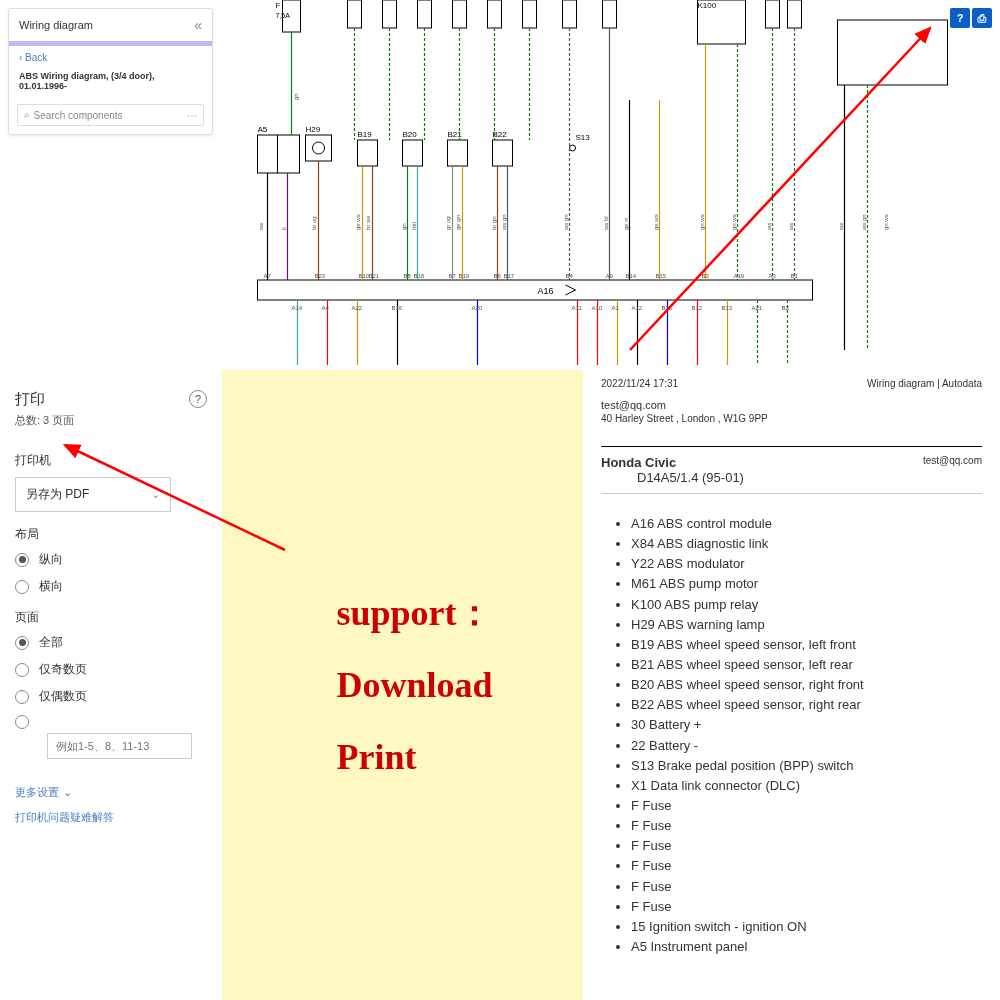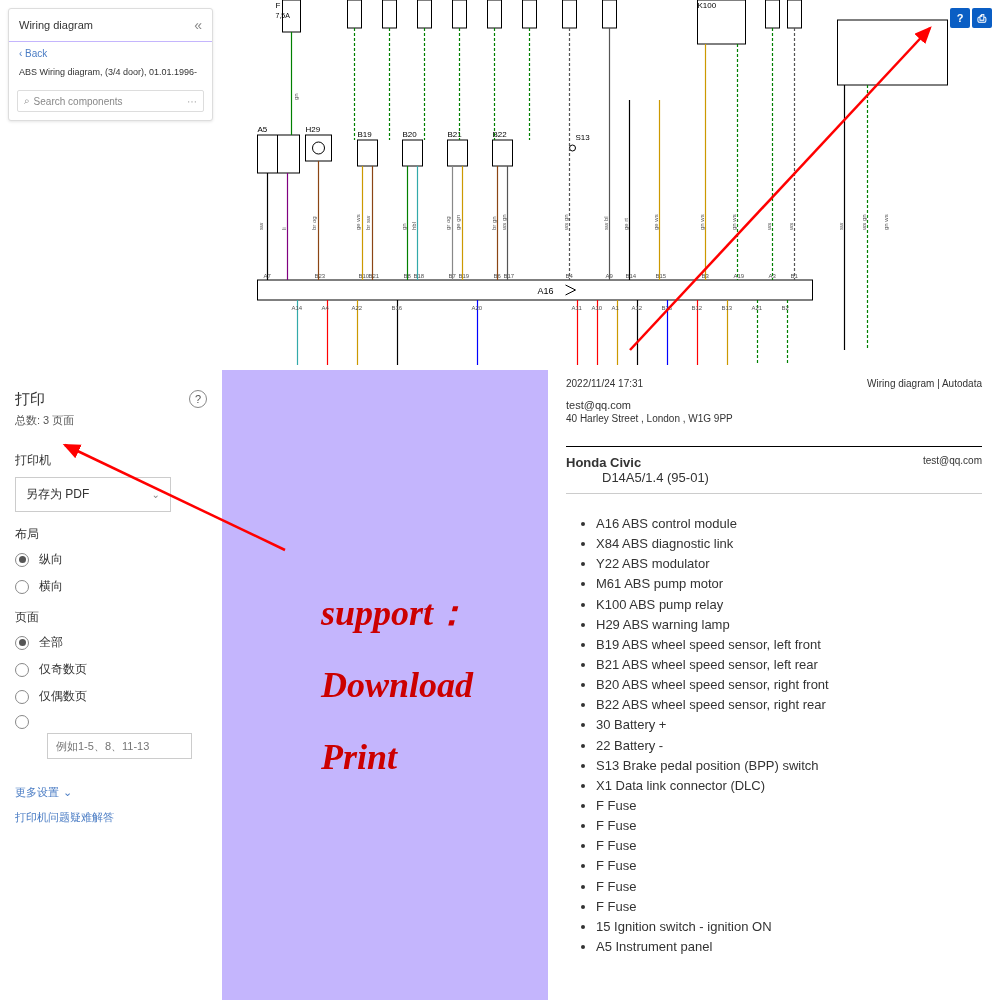--- a/index.html
+++ b/index.html
@@ -2,24 +2,24 @@
 <html><head>
 <meta charset="utf-8">
 <style>
   * { box-sizing: border-box; margin: 0; padding: 0; }
   body { font-family: Arial, sans-serif; width: 1000px; height: 1000px; background: #fff; position: relative; font-size: 12px; color: #333; }
   
   
   .top-section { position: relative; height: 370px; }
   
   .sidebar-panel { position: absolute; top: 8px; left: 8px; width: 205px; border: 1px solid #ddd; border-radius: 3px; background: #fff; box-shadow: 0 1px 3px rgba(0,0,0,0.1); z-index: 5; }
-  .sidebar-header { padding: 8px 10px; display: flex; justify-content: space-between; align-items: center; border-bottom: 1px solid #c4b5fd; font-size: 11px; }
+  .sidebar-header { padding: 8px 10px; display: flex; justify-content: space-between; align-items: center; border-bottom: 5px solid #c4b5fd; font-size: 11px; }
   .sidebar-header .collapse-icon { color: #888; font-size: 14px; cursor: pointer; }
   .back-link { padding: 6px 10px; color: #4a7cc4; font-size: 10px; cursor: pointer; }
-  .sidebar-subtitle { padding: 2px 10px 8px; font-size: 9px; font-weight: normal; }
+  .sidebar-subtitle { padding: 2px 10px 8px; font-size: 9px; font-weight: bold; }
   .search-box { margin: 5px 8px 8px; display: flex; align-items: center; border: 1px solid #ddd; border-radius: 2px; padding: 4px 6px; font-size: 10px; color: #888; }
   .search-box .search-icon { margin-right: 4px; }
   .search-box .dots { margin-left: auto; color: #aaa; }
   
   .top-icons { position: absolute; top: 8px; right: 8px; display: flex; gap: 2px; z-index: 5; }
   .top-icons .icon-btn { width: 20px; height: 20px; background: #0a5ec4; color: #fff; display: flex; align-items: center; justify-content: center; font-size: 11px; font-weight: bold; border-radius: 2px; cursor: pointer; }
   
   .diagram-area { position: absolute; top: 0; left: 225px; right: 40px; height: 370px; }
   .diagram-area svg { width: 100%; height: 100%; }
   
@@ -34,21 +34,21 @@
   .print-subtitle { font-size: 11px; color: #555; margin-bottom: 24px; }
   .print-label { font-size: 12px; margin-bottom: 8px; margin-top: 14px; }
   .print-select { border: 1px solid #ccc; padding: 8px 10px; display: flex; justify-content: space-between; align-items: center; font-size: 12px; cursor: pointer; width: 156px; }
   .print-select .chevron { color: #888; font-size: 10px; }
   .radio-row { display: flex; align-items: center; gap: 10px; margin-bottom: 10px; font-size: 12px; cursor: pointer; }
   .radio-circle { width: 14px; height: 14px; border: 1.5px solid #888; border-radius: 50%; display: flex; align-items: center; justify-content: center; }
   .radio-circle.selected::after { content: ''; width: 7px; height: 7px; background: #555; border-radius: 50%; }
   .page-input { border: 1px solid #ccc; padding: 6px 8px; font-size: 11px; color: #999; margin-left: 32px; width: 145px; margin-bottom: 16px; }
   .blue-link { color: #4a7cc4; font-size: 11px; margin-top: 10px; cursor: pointer; display: flex; align-items: center; gap: 4px; }
   
-  .annotation-panel { width: 326px; background: #c4b5fd; position: relative; display: flex; flex-direction: column; align-items: center; justify-content: center; font-style: italic; }
+  .annotation-panel { width: 361px; background: #fef9c3; position: relative; display: flex; flex-direction: column; align-items: center; justify-content: center; }
   .annotation-text { color: #cc0000; font-family: "Times New Roman", serif; font-size: 36px; font-weight: bold; line-height: 2.0; padding-left: 24px; }
   
   .doc-preview { flex: 1; background: #fff; padding: 8px 18px; font-size: 11px; overflow: hidden; }
   .doc-header { display: flex; justify-content: space-between; font-size: 10px; margin-bottom: 10px; }
   .doc-email { margin-bottom: 2px; }
   .doc-address { margin-bottom: 22px; font-size: 10px; }
   .doc-car-row { display: flex; justify-content: space-between; border-top: 1px solid #000; border-bottom: 1px solid #ccc; padding: 8px 0; margin-bottom: 20px; }
   .doc-car { font-size: 13px; font-weight: bold; }
   .doc-engine { font-size: 13px; font-weight: normal; padding-left: 36px; }
   .doc-list { list-style: disc; padding-left: 30px; font-size: 13px; line-height: 1.55; }

